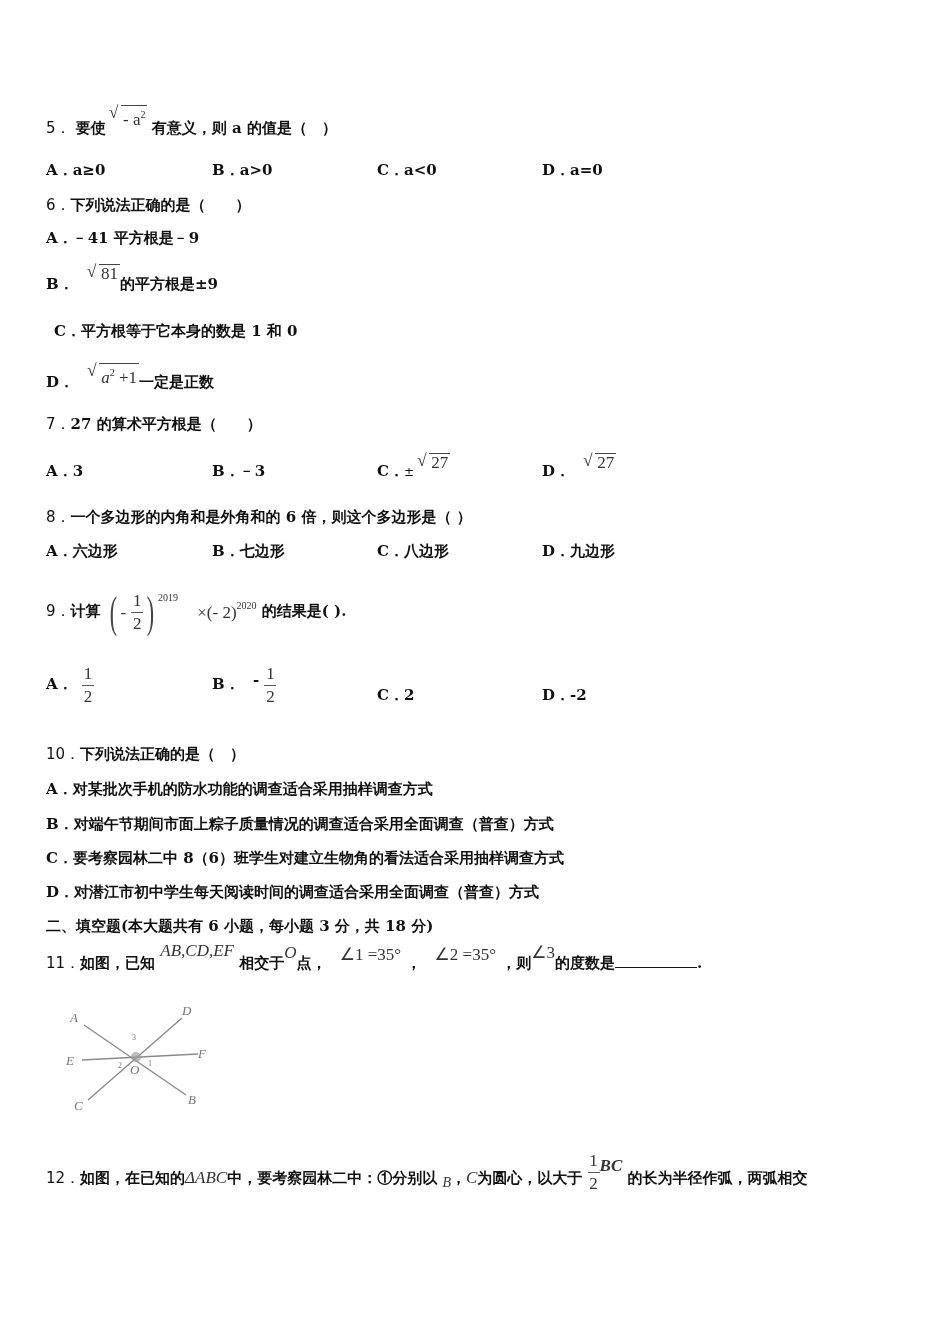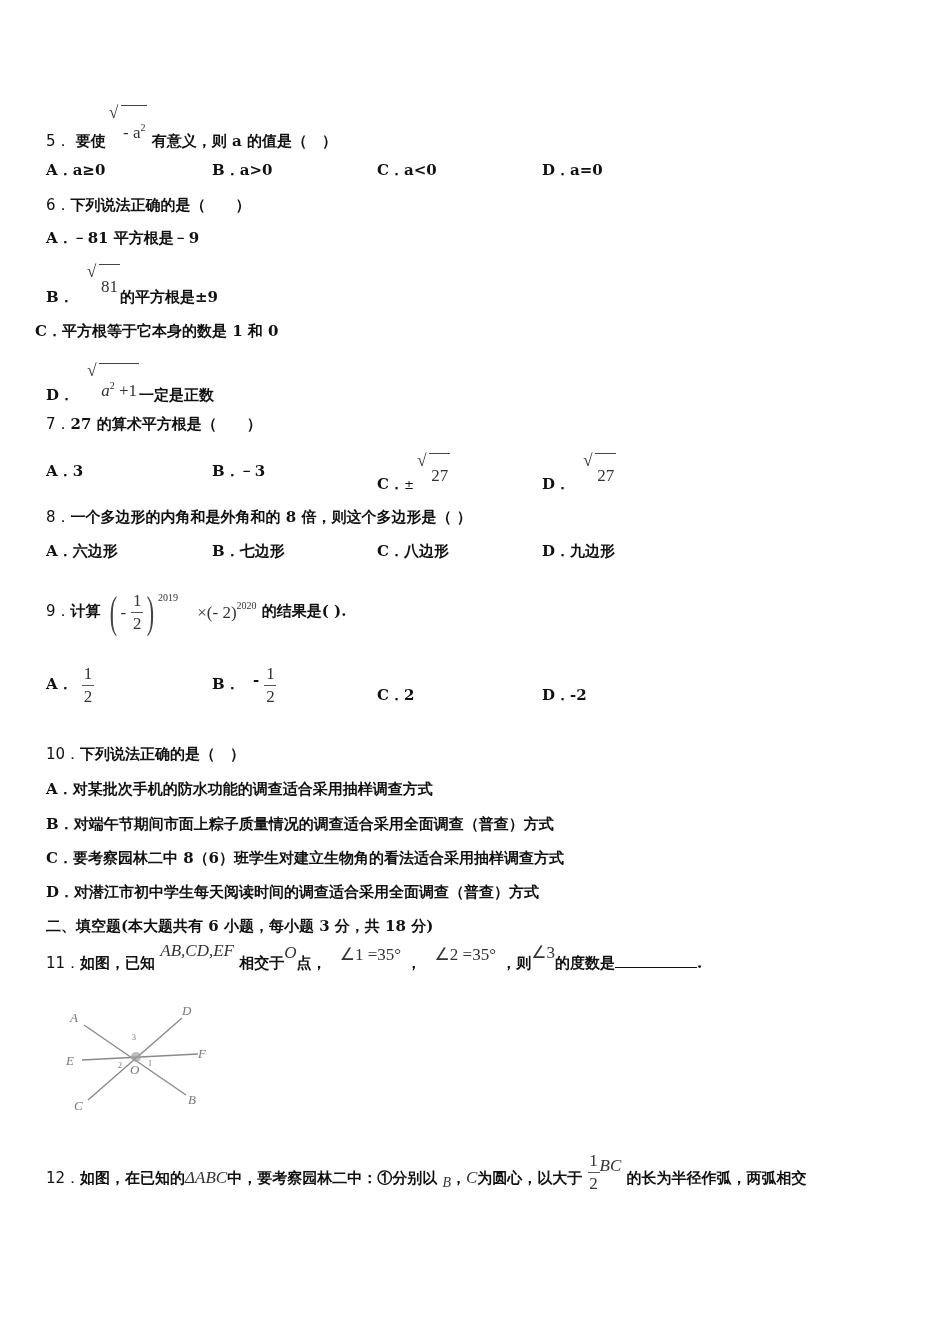--- a/index.html
+++ b/index.html
@@ -5,21 +5,21 @@
   html, body { margin: 0; padding: 0; background: #ffffff; }
   body { width: 950px; height: 1344px; position: relative; overflow: hidden;
          font-family: "DejaVu Serif", "Liberation Serif", serif; color: #111; }
   .line { position: absolute; left: 46px; font-size: 15px; font-weight: bold; white-space: nowrap; line-height: 20px; }
   .num { font-family: "DejaVu Sans", sans-serif; font-weight: normal; }
   .opt { position: absolute; font-size: 15px; font-weight: bold; white-space: nowrap; line-height: 20px; }
   .math { font-family: "Liberation Serif", serif; font-weight: normal; font-size: 17px; color: #333; font-style: normal; }
   .mi { font-style: italic; }
   .sqrt { display: inline-block; position: relative; padding-left: 10px; }
   .sqrt::before { content: "\221A"; position: absolute; left: -2px; top: -2px; font-size: 17px; font-style: normal; }
-  .sqrt .rad { border-top: 1px solid #444; padding: 13px 2px; display: inline-block; line-height: 18px; }
+  .sqrt .rad { border-top: 1px solid #444; padding: 0 2px; display: inline-block; line-height: 18px; }
   .sup { font-size: 10px; vertical-align: super; }
   .frac { display: inline-flex; flex-direction: column; align-items: center; vertical-align: middle; font-family: "Liberation Serif", serif; font-weight: normal; font-size: 17px; line-height: 18px; color: #333; }
   .frac .bar { width: 12px; border-top: 1px solid #555; margin: 2px 0; }
   .blank { display: inline-block; width: 82px; border-bottom: 1px solid #111; height: 14px; }
   .paren { font-family: "Liberation Serif", serif; font-weight: normal; font-size: 44px; color: #444; line-height: 44px; vertical-align: middle; transform: scaleX(0.5); display: inline-block; }
   .fig { position: absolute; left: 58px; top: 1000px; width: 160px; height: 118px; }
 </style>
 </head>
 <body>
 
@@ -32,47 +32,47 @@
   <span>有意义，则 a 的值是（　）</span>
 </div>
 <div class="opt" style="left:46px;top:160px"><span>A．</span><span>a≥0</span></div>
 <div class="opt" style="left:212px;top:160px"><span>B．</span><span>a&gt;0</span></div>
 <div class="opt" style="left:377px;top:160px"><span>C．</span><span>a&lt;0</span></div>
 <div class="opt" style="left:542px;top:160px"><span>D．</span><span>a=0</span></div>
 
 <div class="line" style="top:195px">
   <span class="num">6．</span><span>下列说法正确的是（　　）</span>
 </div>
-<div class="opt" style="left:46px;top:228px"><span>A．</span><span>﹣81 平方根是﹣9</span></div>
+<div class="opt" style="left:46px;top:228px"><span>A．</span><span>﹣41 平方根是﹣9</span></div>
 <div class="opt" style="left:46px;top:274px">
   <span>B．</span>
   <span class="math" style="position:relative;top:-10px;margin-left:10px;margin-top:43px;"><span class="sqrt"><span class="rad">81</span></span></span><span>的平方根是±9</span>
 </div>
-<div class="opt" style="left:35px;top:321px"><span>C．</span><span>平方根等于它本身的数是 1 和 0</span></div>
+<div class="opt" style="left:54px;top:321px"><span>C．</span><span>平方根等于它本身的数是 1 和 0</span></div>
 <div class="opt" style="left:46px;top:367px">
   <span>D．</span>
   <span class="math" style="position:relative;top:-4px;margin-left:10px;text-align:center;"><span class="sqrt"><span class="rad"><span class="mi">a</span><span class="sup">2</span><span> +1</span></span></span></span><span>一定是正数</span>
 </div>
 
 <div class="line" style="top:414px">
   <span class="num">7．</span><span>27 的算术平方根是（　　）</span>
 </div>
 <div class="opt" style="left:46px;top:461px"><span>A．</span><span>3</span></div>
 <div class="opt" style="left:212px;top:461px"><span>B．</span><span>﹣3</span></div>
 <div class="opt" style="left:377px;top:461px">
   <span>C．</span><span style="font-weight:normal;font-size:12px;">±</span>
   <span class="math" style="position:relative;top:-8px;"><span class="sqrt"><span class="rad">27</span></span></span>
 </div>
 <div class="opt" style="left:542px;top:461px">
   <span>D．</span>
   <span class="math" style="position:relative;top:-8px;margin-left:10px;"><span class="sqrt"><span class="rad">27</span></span></span>
 </div>
 
 <div class="line" style="top:507px">
-  <span class="num">8．</span><span>一个多边形的内角和是外角和的 8 倍，则这个多边形是（ ）</span>
+  <span class="num">8．</span><span>一个多边形的内角和是外角和的 6 倍，则这个多边形是（ ）</span>
 </div>
 <div class="opt" style="left:46px;top:541px"><span>A．</span><span>六边形</span></div>
 <div class="opt" style="left:212px;top:541px"><span>B．</span><span>七边形</span></div>
 <div class="opt" style="left:377px;top:541px"><span>C．</span><span>八边形</span></div>
 <div class="opt" style="left:542px;top:541px"><span>D．</span><span>九边形</span></div>
 
 <div class="line" style="top:583px;line-height:56px;height:56px;">
   <span class="num">9．</span><span>计算</span>
   <span style="display:inline-block;vertical-align:middle;">
     <span class="paren">(</span><span class="math" style="vertical-align:middle;">-</span>
@@ -148,15 +148,15 @@
   </g>
 </svg>
 
 <div class="line" style="top:1158px">
   <span class="num">12．</span><span>如图，在已知的</span><span class="math mi">ΔABC</span><span>中，要考察园林二中：①分别以</span>
   <span class="math mi" style="position:relative;top:4px;font-size:14px;">B</span><span>，</span><span class="math mi">C</span><span>为圆心，以大于</span>
   <span class="frac" style="position:relative;top:-6px;">
       <span>1</span>
       <span class="bar"></span>
       <span>2</span>
-    </span><span class="math mi" style="position:relative;top:-12px;">BC</span>
+    </span><span class="math mi" style="position:relative;top:-12px;font-weight:bold;">BC</span>
   <span>的长为半径作弧，两弧相交</span>
 </div>
 
 </body></html>

